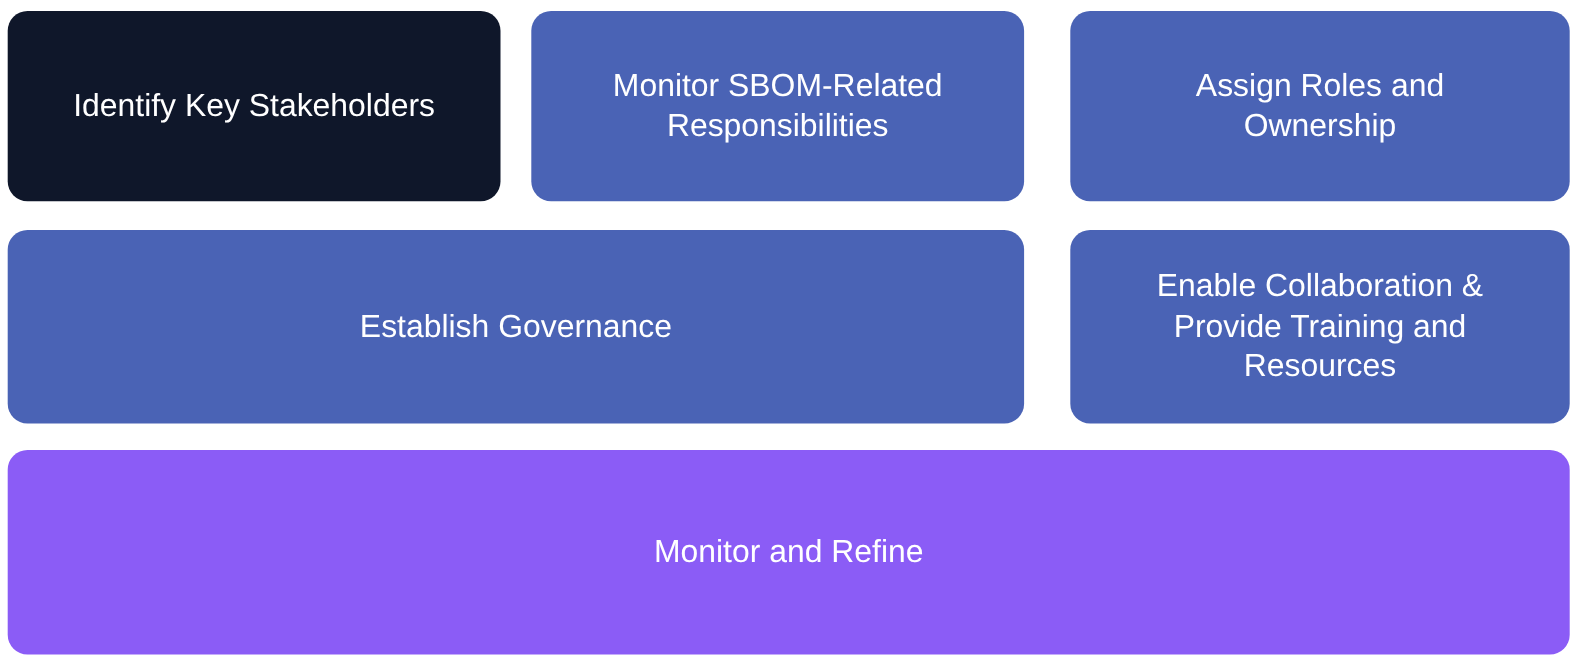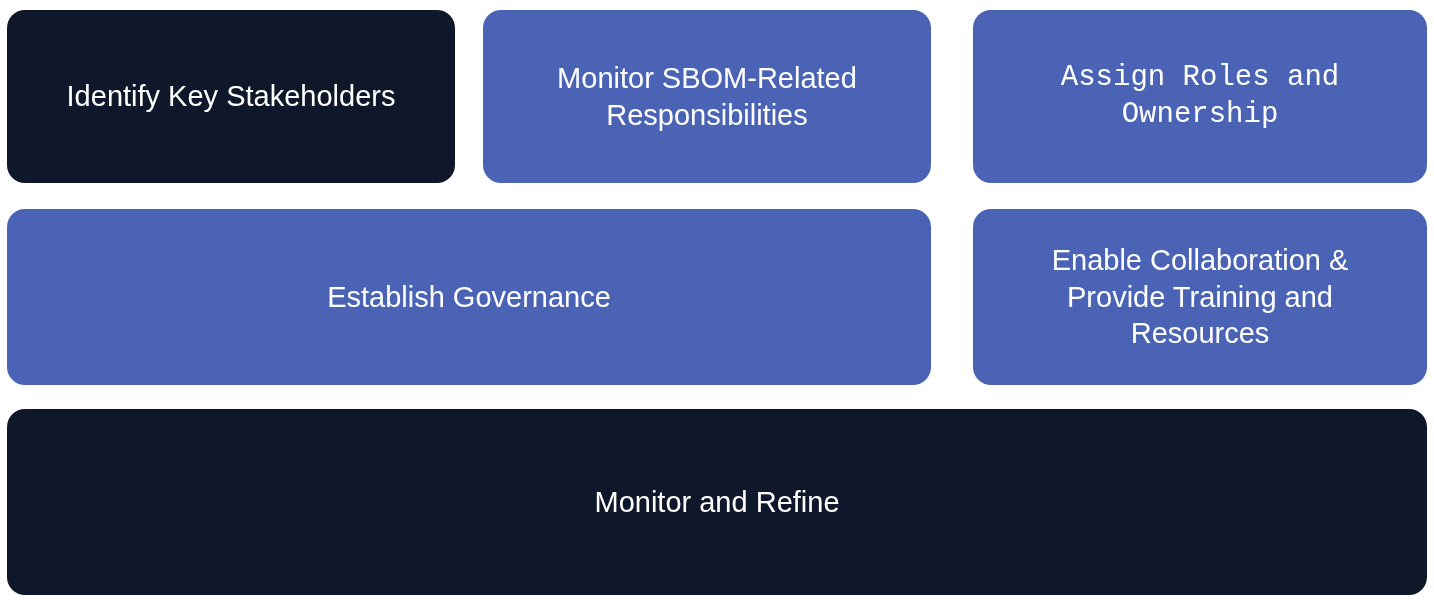--- a/index.html
+++ b/index.html
@@ -51,29 +51,29 @@
 <div class="canvas">
 
   <div class="box box-identify" style="background: #0f172a; color: rgb(255, 255, 255); text-align: center;">
     <span class="label">Identify Key Stakeholders</span>
   </div>
 
   <div class="box box-define" style="background: rgb(74, 99, 181); color: rgb(255, 255, 255);">
     <span class="label">Monitor SBOM-Related Responsibilities</span>
   </div>
 
-  <div class="box box-assign" style="background: rgb(74, 99, 181); color: rgb(255, 255, 255); font-family: Liberation Mono, monospace;">
+  <div class="box box-assign" style="background: rgb(74, 99, 181); color: rgb(255, 255, 255);">
     <span class="label">Assign Roles and Ownership</span>
   </div>
 
   <div class="box box-enable" style="background: rgb(74, 99, 181); color: rgb(255, 255, 255);">
     <span class="label">Enable Collaboration &amp; Provide Training and Resources</span>
   </div>
 
   <div class="box box-establish" style="background: rgb(74, 99, 181); color: rgb(255, 255, 255);">
     <span class="label">Establish Governance</span>
   </div>
 
-  <div class="box box-monitor" style="background: #0f172a; color: rgb(255, 255, 255);">
+  <div class="box box-monitor" style="background: #8b5cf6; color: rgb(255, 255, 255);">
     <span class="label">Monitor and Refine</span>
   </div>
 
 </div>
 
 </body></html>

